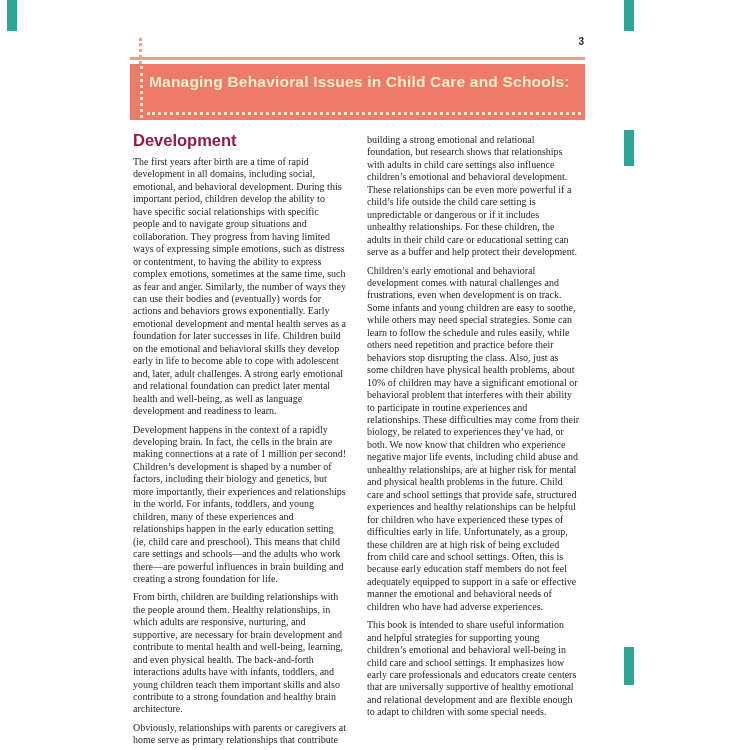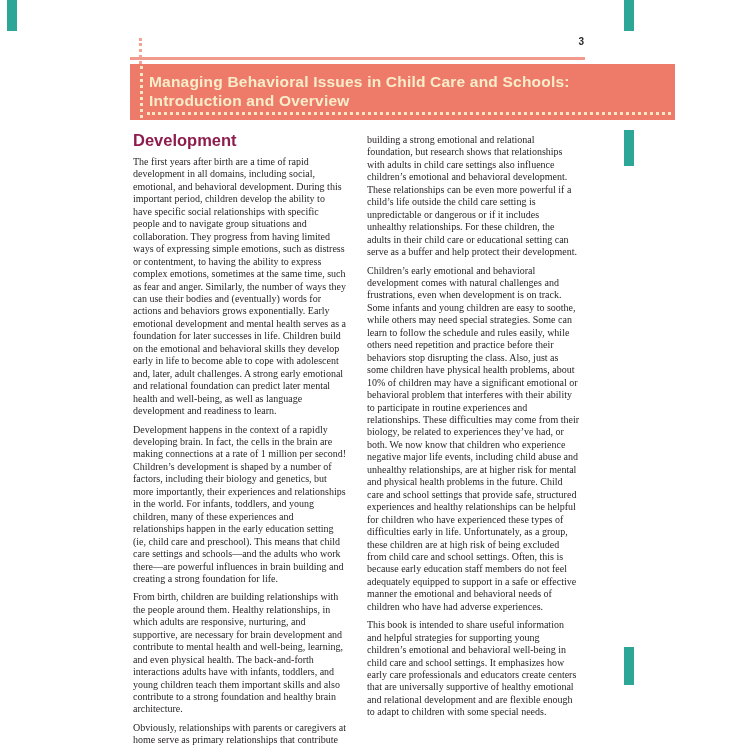--- a/index.html
+++ b/index.html
@@ -11,21 +11,21 @@
   .mark-left-top{left:7px;top:0;width:10px;height:31px;}
   .mark-right-top{left:624px;top:0;width:10px;height:31px;}
   .mark-right-mid{left:624px;top:130px;width:10px;height:36px;}
   .mark-right-bottom{left:624px;top:647px;width:10px;height:38px;}
   .page-number{
     position:absolute;left:566px;top:36px;width:18px;text-align:right;
     font-family:"Liberation Sans", sans-serif;font-weight:700;font-size:10px;color:#2b2b2b;
   }
   .banner-top-rule{position:absolute;left:130px;top:57px;width:455px;height:3px;background:#f29a8c;}
   .banner-dots-above{position:absolute;left:139px;top:38px;height:26px;width:0;border-left:3px dotted #f2a396;}
-  .banner{position:absolute;left:130px;top:64px;width:545px;height:56px;background:#ee7b6a;}
+  .banner{position:absolute;left:130px;top:64px;width:455px;height:56px;background:#ee7b6a;}
   .banner-vline{position:absolute;left:10px;top:2px;bottom:2px;width:0;border-left:3px dotted #f6e8c3;}
   .banner-hline{position:absolute;left:17px;right:4px;bottom:5px;height:0;border-top:3px dotted #f6e8c3;}
   .banner-title{
     position:absolute;left:19px;top:8px;right:6px;
     font-family:"Liberation Sans", sans-serif;font-weight:700;font-size:15.5px;
     line-height:19px;letter-spacing:0.2px;color:#f8edc9;
   }
   .col{position:absolute;width:229px;color:#231f20;}
   .col-left{left:133px;top:131px;}
   .col-right{left:367px;top:134px;}
@@ -47,21 +47,20 @@
 
   <div class="page-number">3</div>
 
   <div class="banner-top-rule"></div>
   <div class="banner-dots-above"></div>
 
   <div class="banner">
     <div class="banner-vline"></div>
     <div class="banner-title">
       <div>Managing Behavioral Issues in Child Care and Schools:</div>
-      <div>Introduction and Overview</div>
     </div>
     <div class="banner-hline"></div>
   </div>
 
   <div class="col col-left">
     <h2 class="section-heading">Development</h2>
     <p>The first years after birth are a time of rapid development in all domains, including social, emotional, and behavioral development. During this important period, children develop the ability to have specific social relationships with specific people and to navigate group situations and collaboration. They progress from having limited ways of expressing simple emotions, such as distress or contentment, to having the ability to express complex emotions, sometimes at the same time, such as fear and anger. Similarly, the number of ways they can use their bodies and (eventually) words for actions and behaviors grows exponentially. Early emotional development and mental health serves as a foundation for later successes in life. Children build on the emotional and behavioral skills they develop early in life to become able to cope with adolescent and, later, adult challenges. A strong early emotional and relational foundation can predict later mental health and well-being, as well as language development and readiness to learn.</p>
     <p>Development happens in the context of a rapidly developing brain. In fact, the cells in the brain are making connections at a rate of 1 million per second! Children’s development is shaped by a number of factors, including their biology and genetics, but more importantly, their experiences and relationships in the world. For infants, toddlers, and young children, many of these experiences and relationships happen in the early education setting (ie, child care and preschool). This means that child care settings and schools—and the adults who work there—are powerful influences in brain building and creating a strong foundation for life.</p>
     <p>From birth, children are building relationships with the people around them. Healthy relationships, in which adults are responsive, nurturing, and supportive, are necessary for brain development and contribute to mental health and well-being, learning, and even physical health. The back-and-forth interactions adults have with infants, toddlers, and young children teach them important skills and also contribute to a strong foundation and healthy brain architecture.</p>
     <p>Obviously, relationships with parents or caregivers at home serve as primary relationships that contribute to</p>

